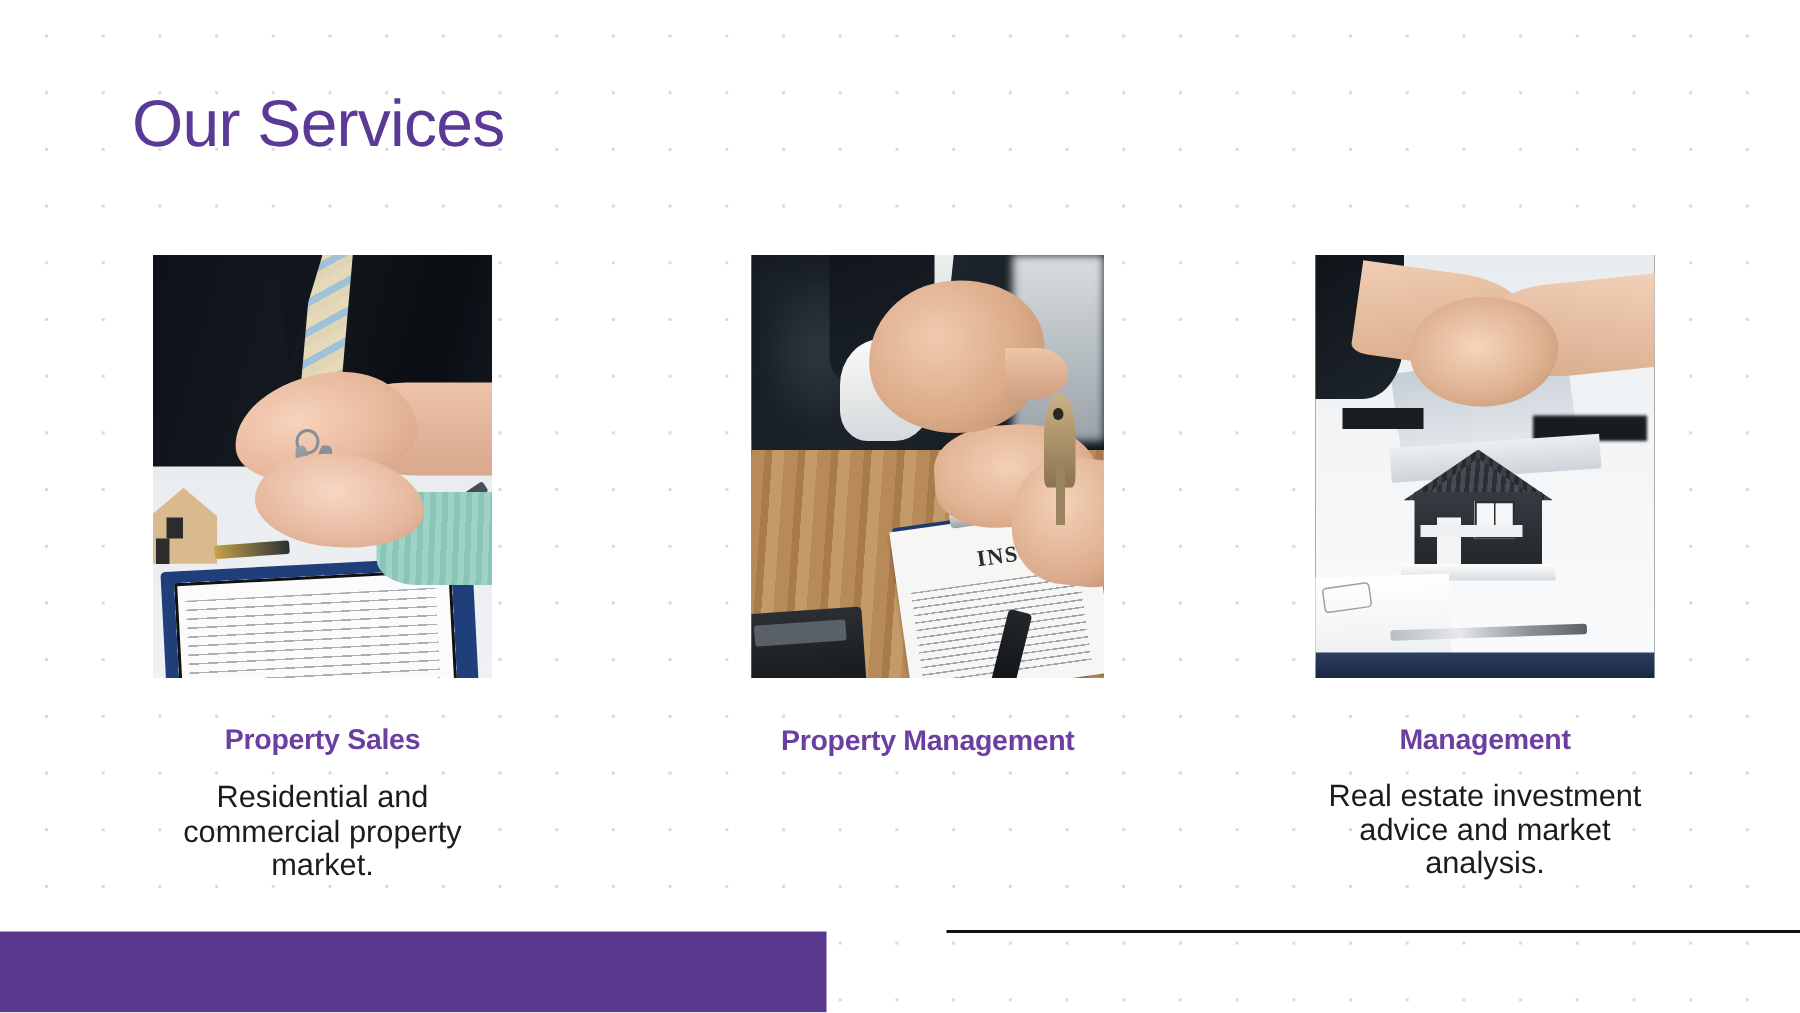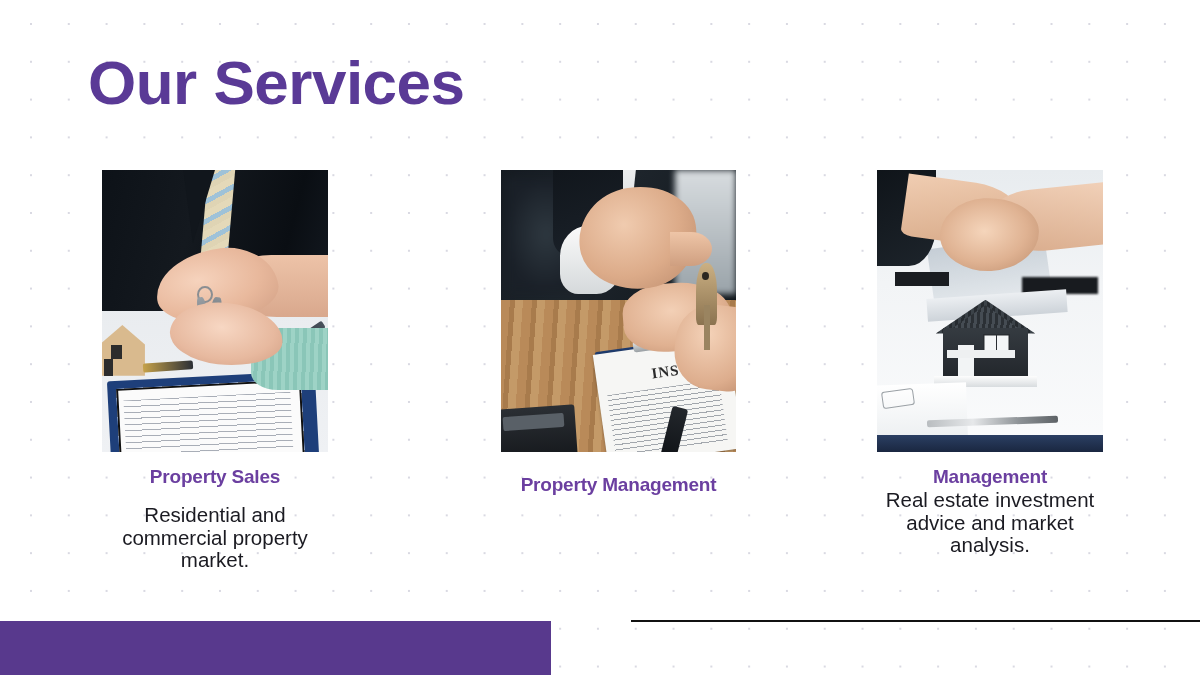--- a/index.html
+++ b/index.html
@@ -27,23 +27,23 @@
     background-size: 37.8px 37.8px;
     background-position: 30px 23px;
     overflow: hidden;
   }
 
   
   #page-title {
     position: absolute;
     left: 88px;
     top: 44px;
-    font-size: 62px;
+    font-size: 44px;
     line-height: 78px;
-    font-weight: 700;
+    font-weight: 400;
     letter-spacing: -0.5px;
     color: #5a3a96;
     white-space: nowrap;
   }
 
   
   .card {
     position: absolute;
     top: 170px;
     width: 226px;
@@ -56,38 +56,38 @@
   .card-image {
     width: 100%;
     height: 282px;
     overflow: hidden;
     position: relative;
     background: #2b2f36;
   }
   .card-image .scene { position: absolute; inset: 0; }
 
   .card-title {
-    margin-top: 13px;
+    margin-top: 30px;
     font-size: 19px;
     font-weight: 700;
     letter-spacing: -0.2px;
     color: #6b3fa0;
     line-height: 24px;
   }
-  #card-1 .card-title { margin-top: 21px; }
+  #card-1 .card-title { margin-top: 31px; }
 
   .card-desc {
     margin-top: 15px;
     font-size: 20.5px;
     line-height: 22.5px;
     color: #1b1b22;
     font-weight: 400;
   }
   #card-0 .card-desc { padding: 0 5px; }
-  #card-2 .card-desc { margin-top: 0; }
+  #card-2 .card-desc { margin-top: 14px; }
 
   
   #bottom-bar {
     position: absolute;
     left: 0;
     top: 621px;
     width: 551px;
     height: 54px;
     background: #58398d;
   }

